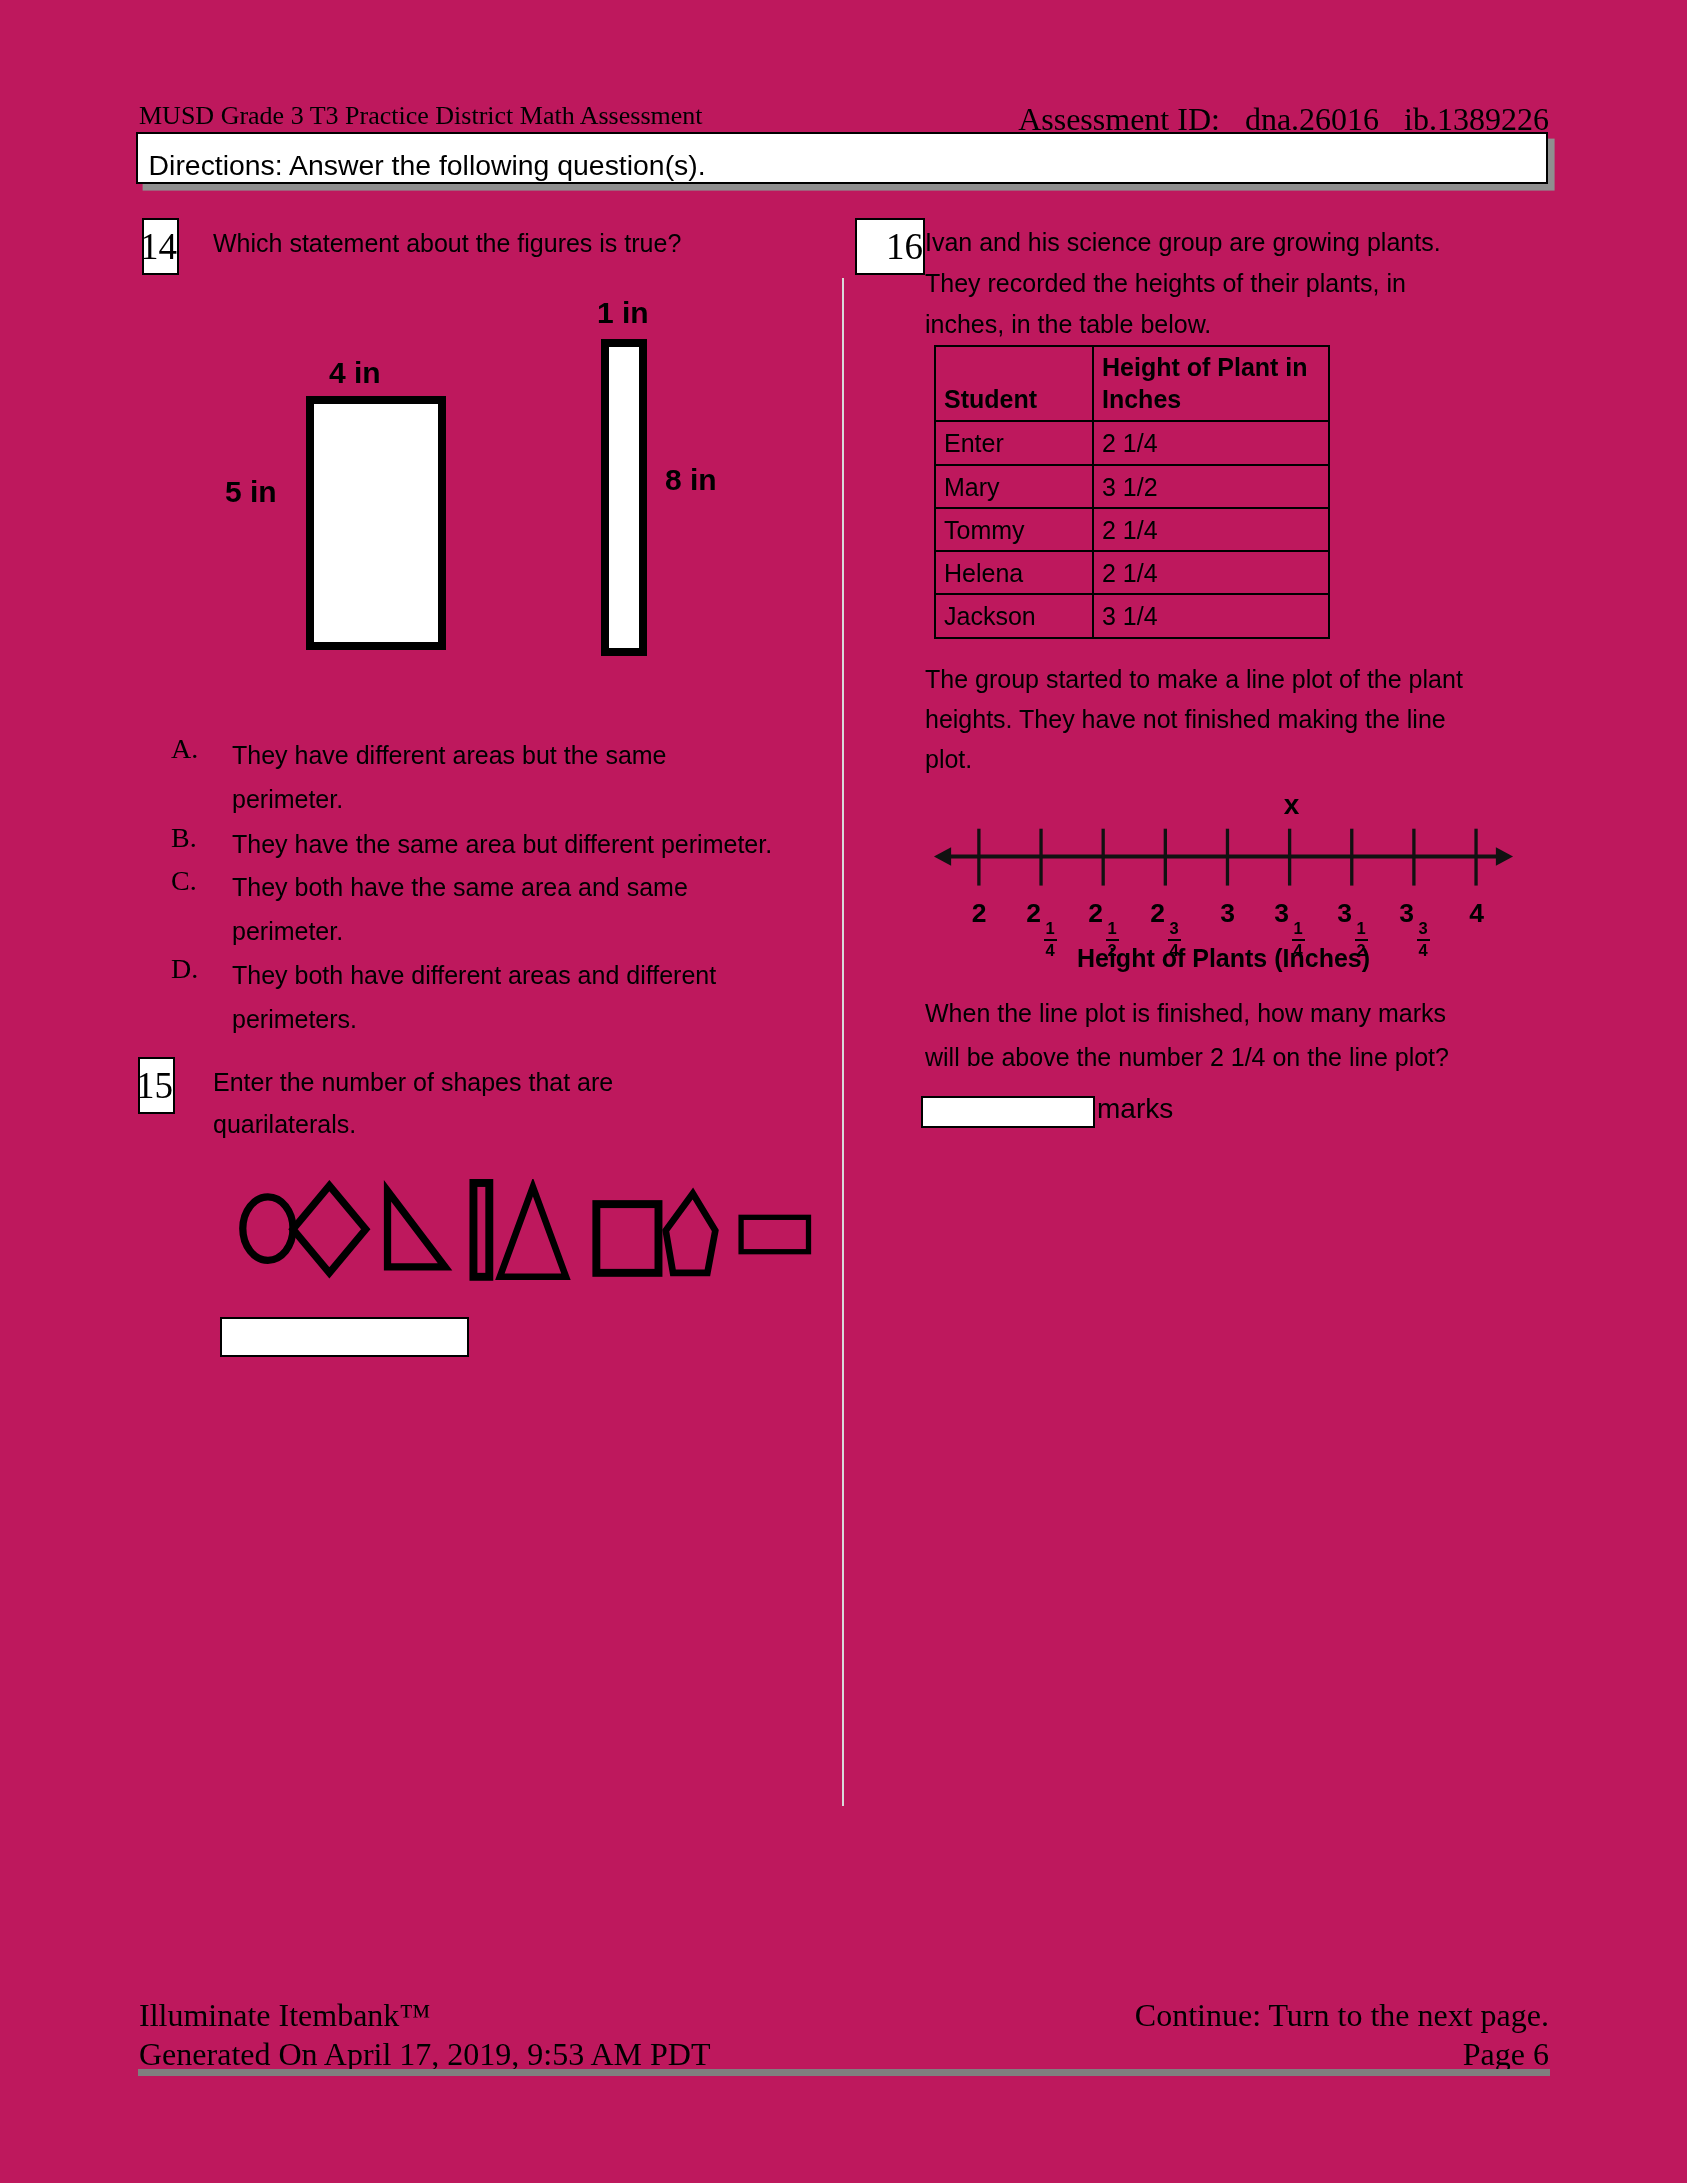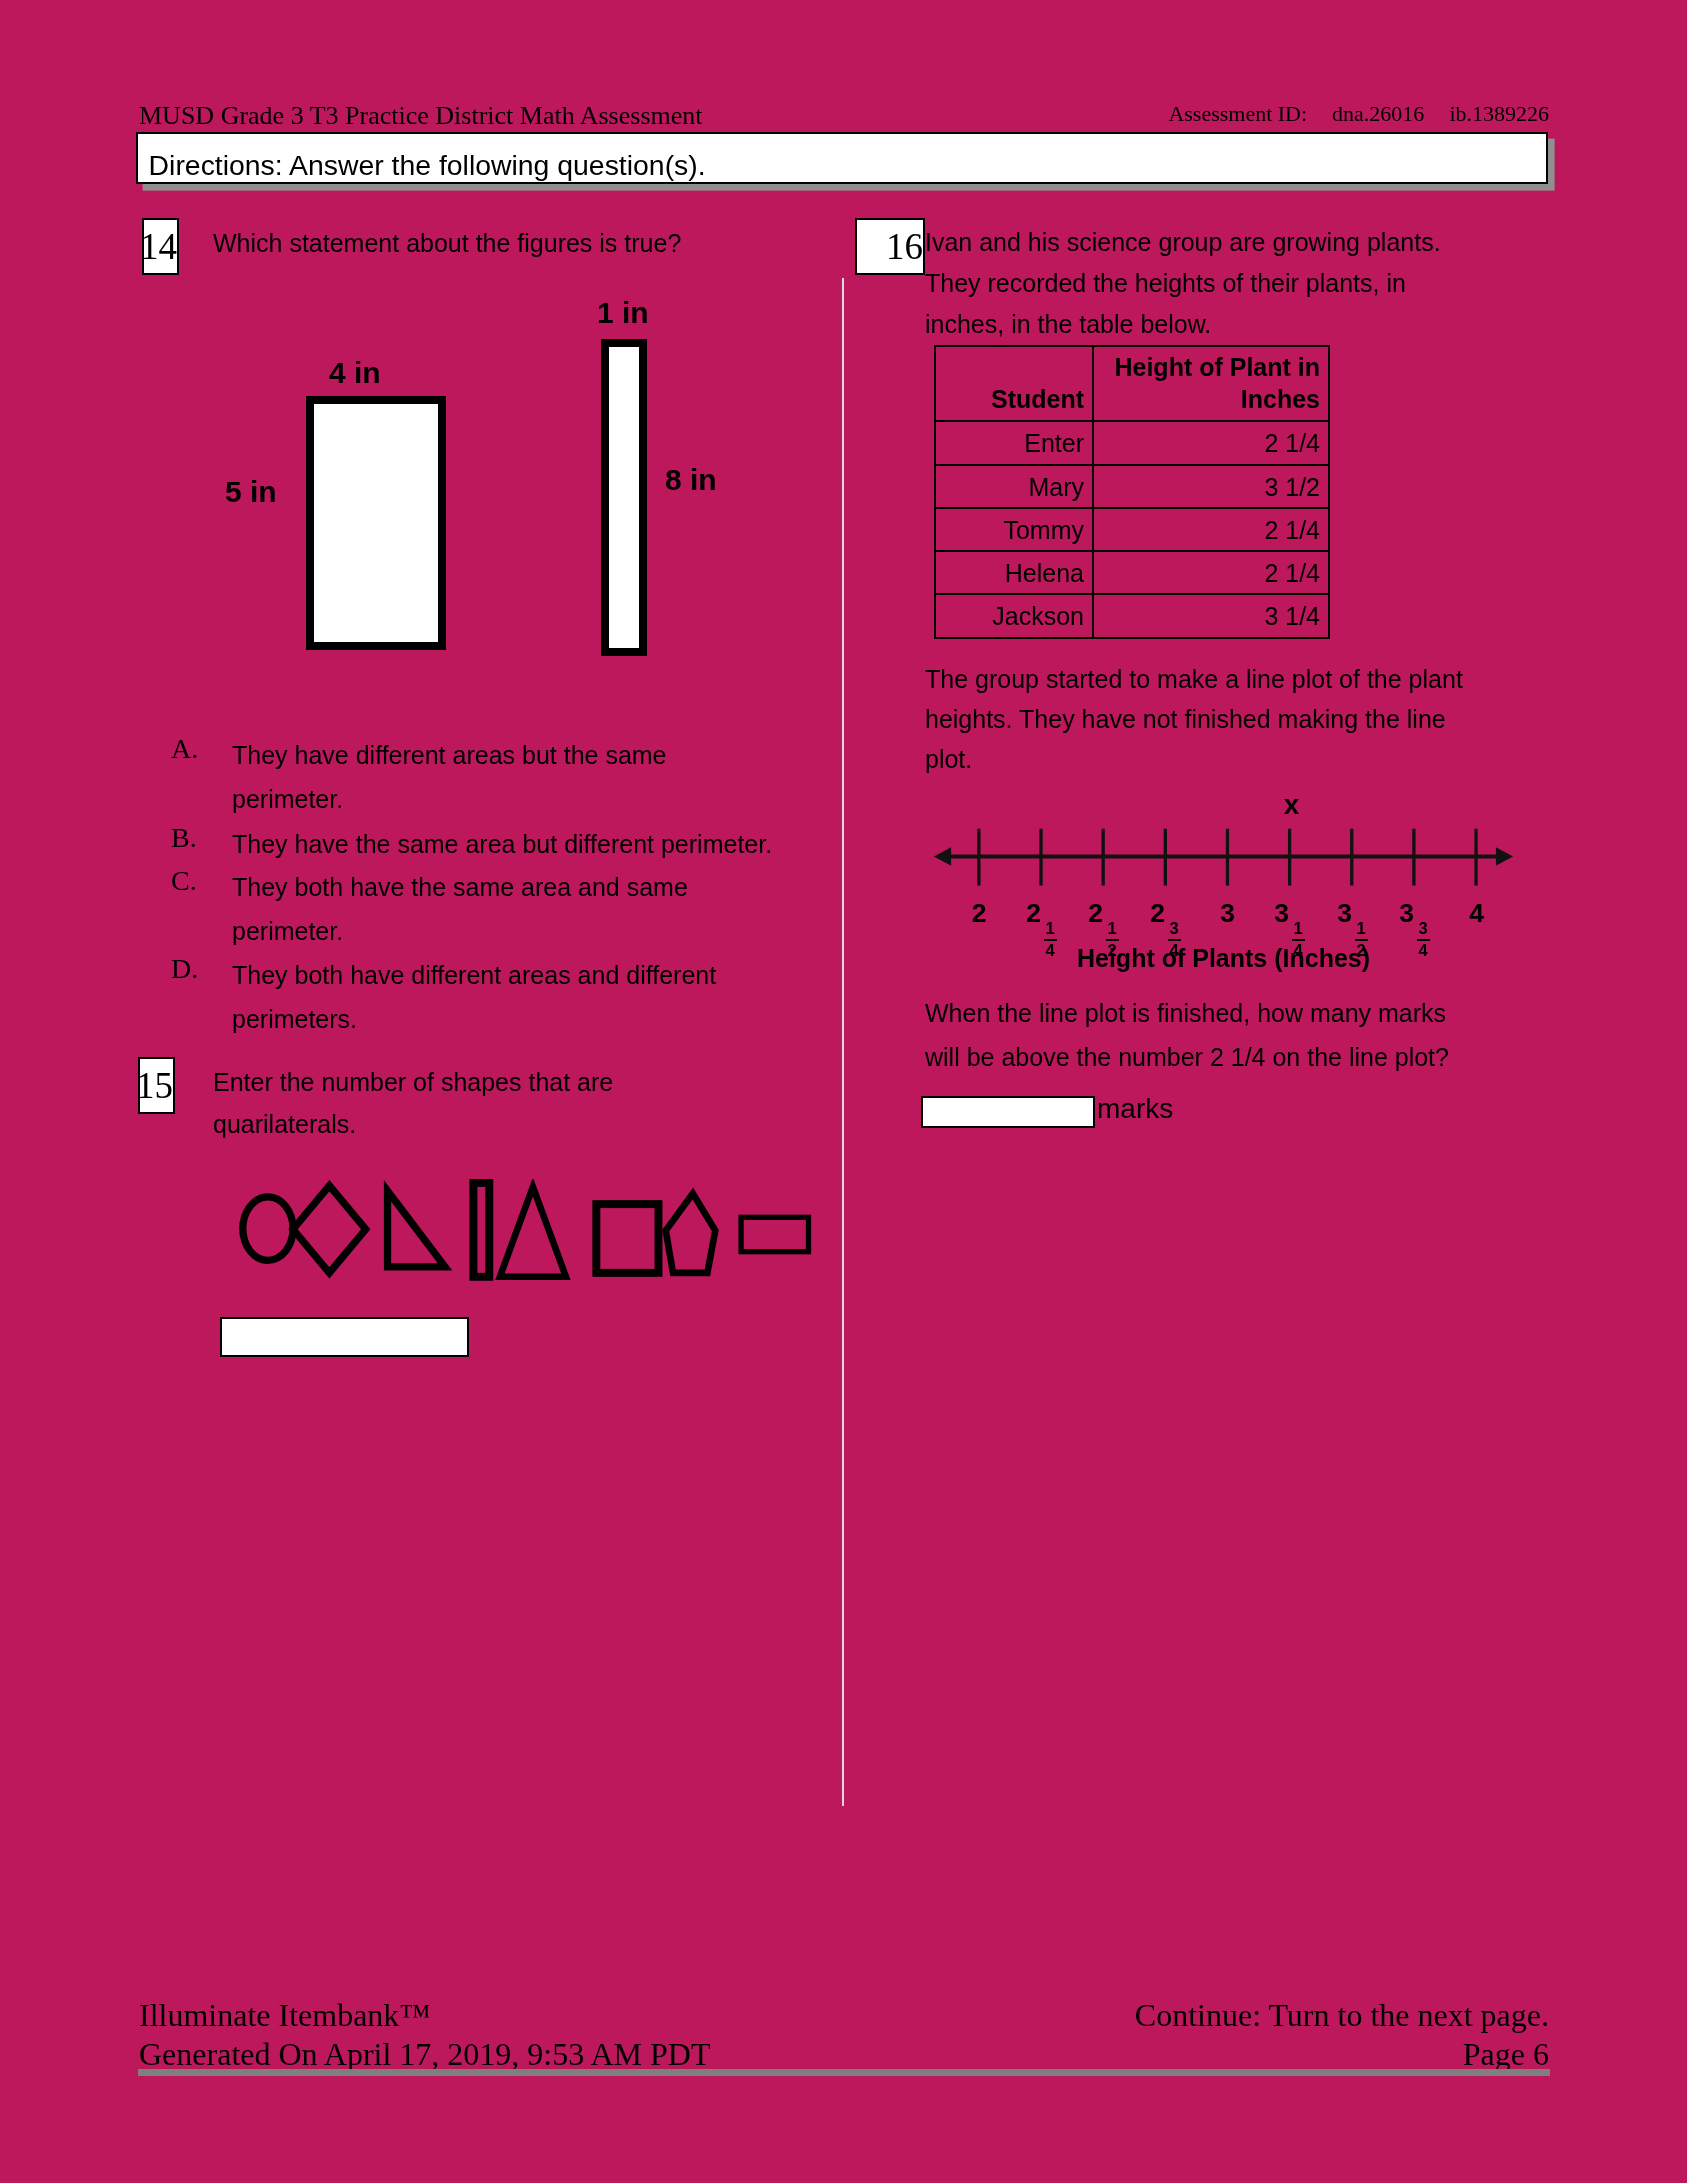--- a/index.html
+++ b/index.html
@@ -5,21 +5,21 @@
   html,body { margin:0; padding:0; background:#e8e8e8; }
   .page {
     position:relative; width:1687px; height:2183px; background:#be185d;
     font-family:"Liberation Sans", sans-serif; color:#000; overflow:hidden;
   }
   .serif { font-family:"Liberation Serif", serif; }
   .abs { position:absolute; }
 
   
   .hdr-left  { left:139px; top:101px; font-size:26px; }
-  .hdr-right { right:138px; top:101px; font-size:22px; text-align:right; }
+  .hdr-right { right:138px; top:101px; font-size:32px; text-align:right; }
   .hdr-right span { margin-left:25px; }
 
   .directions-box {
     left:136px; top:132px; width:1408px; height:48px;
     border:2.6px solid #000; background:#fff;
     box-shadow:6.6px 6.6px 0 #8f8f8f;
     display:flex; align-items:flex-end;
   }
   .directions-box .txt { font-size:28.4px; padding-left:10.6px; }
 
@@ -43,21 +43,21 @@
   }
   .choice-text { margin-left:61px; font-size:25px; line-height:44px; }
   .choice-text div { white-space:nowrap; }
 
   
   .answer-box { border:2.6px solid #000; background:#fff; }
 
   
   table.plants { border-collapse:collapse; border:2.6px solid #6b6b6b; }
   table.plants td, table.plants th {
-    border:2px solid #000; vertical-align:bottom; text-align:right;
+    border:2px solid #000; vertical-align:bottom; text-align:left;
     padding:4px 8px 5.3px 8px; font-size:25px;
   }
   table.plants th { font-weight:bold; line-height:32px; }
   table.plants .c1 { width:140px; }
   table.plants .c2 { width:218px; }
   table.plants tbody td { height:32px; }
 
   
   .lp-label {
     position:absolute; width:73px; text-align:center;

